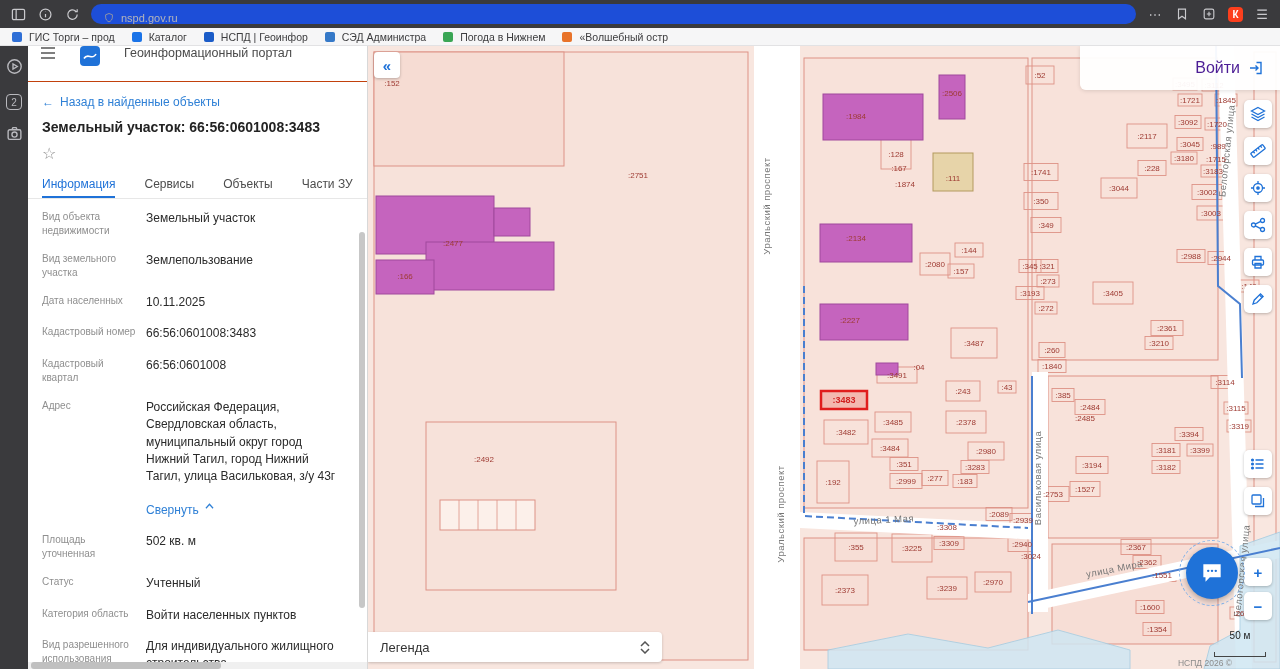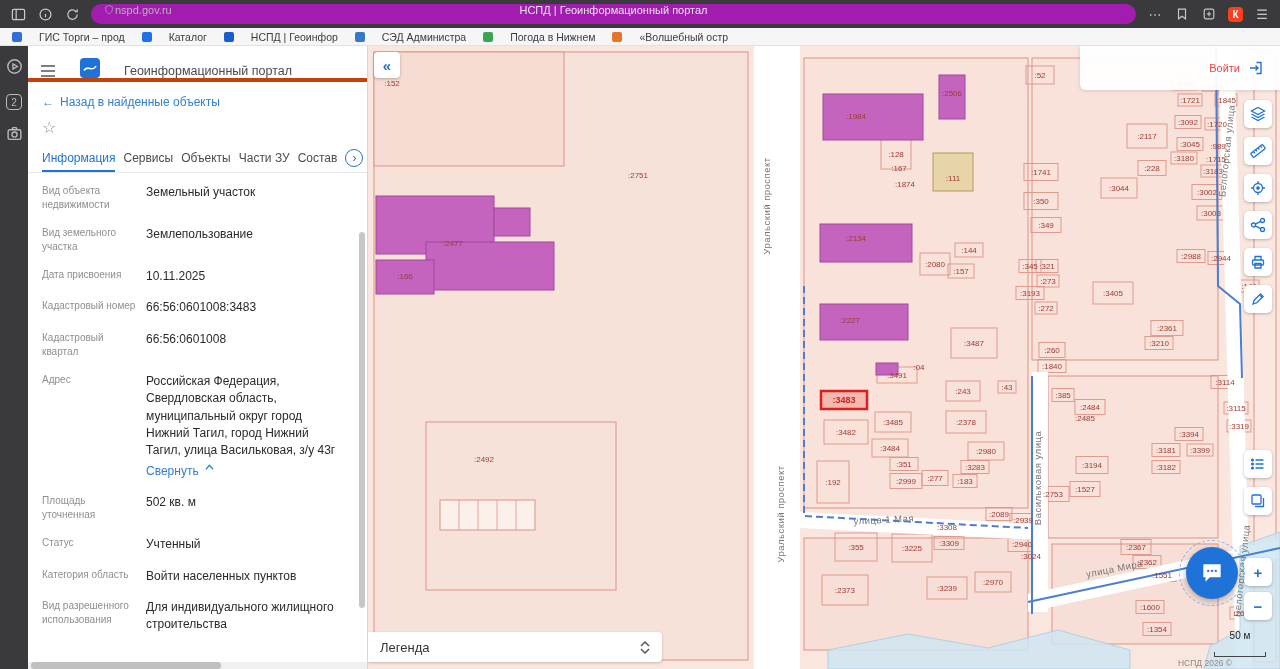--- a/index.html
+++ b/index.html
@@ -4,64 +4,64 @@
 <style>
 *{box-sizing:border-box;margin:0;padding:0}
 html,body{width:1280px;height:669px;overflow:hidden}
 body{font-family:"Liberation Sans",sans-serif;background:#fff}
 .screen{width:1280px;height:669px;display:flex;flex-direction:column}
 
 
 .topbar{height:28px;background:#3a3a3d;display:flex;align-items:center;padding:0 10px;gap:11px;flex:0 0 auto}
 .tb-ic{width:16px;height:16px;display:flex;align-items:center;justify-content:center;color:#c9c9cd;font-size:13px;flex:0 0 auto}
 .tb-ic svg{stroke:#c9c9cd;fill:none;stroke-width:1.3}
-.urlbar{flex:1;height:20px;background:#a21caf;border-radius:10px;position:relative;display:flex;align-items:flex-start;padding:0 12px;min-width:0}
+.urlbar{flex:1;height:20px;background:#1d4ed8;border-radius:10px;position:relative;display:flex;align-items:flex-end;padding:0 12px;gap:6px;min-width:0}
 .url-text{color:#b5b5ba;font-size:11px;white-space:nowrap}
 .tab-title{position:absolute;left:0;right:0;text-align:center;color:#e6e6ea;font-size:11px;pointer-events:none}
 .shield{width:12px;height:12px}
 .alice{width:15px;height:15px;border-radius:4px;background:#fc3f1d;color:#fff;font-size:10px;font-weight:bold;display:flex;align-items:center;justify-content:center}
 
 .bookmarks{height:18px;background:#f6f6f7;border-bottom:1px solid #e2e2e4;display:flex;align-items:center;padding:0 12px;gap:17px;flex:0 0 auto;overflow:hidden}
-.bm{display:flex;align-items:center;gap:17px;font-size:10.5px;color:#3c3c3e;white-space:nowrap}
+.bm{display:flex;align-items:center;gap:7px;font-size:10.5px;color:#3c3c3e;white-space:nowrap}
 .bm-ic{width:10px;height:10px;border-radius:2px;flex:0 0 auto}
 
 
 .main{flex:1;display:flex;min-height:0}
 .strip{width:28px;background:#3a3a3d;display:flex;flex-direction:column;align-items:center;padding-top:12px;gap:15px;flex:0 0 auto}
 .strip svg{stroke:#b9b9be;fill:none;stroke-width:1.3}
 .badge2{width:16px;height:16px;border:1.5px solid #b9b9be;border-radius:4px;color:#b9b9be;font-size:10px;display:flex;align-items:center;justify-content:center}
 
 
 .panel{width:340px;background:#fff;position:relative;display:flex;flex-direction:column;border-right:1px solid #d8d8d8;flex:0 0 auto}
-.phead{height:36px;display:flex;align-items:flex-end;gap:24px;padding:0 12px;border-bottom:4px solid #c2410c;flex:0 0 auto}
+.phead{height:36px;display:flex;align-items:flex-start;gap:24px;padding:0 12px;border-bottom:1px solid #c2410c;flex:0 0 auto}
 .phead svg.hamb{stroke:#555;fill:none;stroke-width:1.6}
 .ptitle{font-size:12.5px;color:#4a4a4a}
 .back{padding:13px 14px 2px;font-size:12px;color:#2f80d6;display:flex;gap:6px;align-items:center;cursor:pointer}
 .obj-title{padding:8px 14px 2px;font-size:14px;font-weight:600;color:#232323}
 .star{padding:9px 14px 4px;color:#8f8f8f;font-size:16px;line-height:1}
-.tabs{display:flex;align-items:flex-end;gap:8px;padding:5px 24px 0 14px;border-bottom:1px solid #e7e7e7;flex:0 0 auto}
+.tabs{display:flex;align-items:flex-end;gap:29px;padding:5px 24px 0 14px;border-bottom:1px solid #e7e7e7;flex:0 0 auto}
 .tab{background:none;border:none;font-size:12px;color:#4c4c4c;padding:6px 0 7px;cursor:pointer;font-family:inherit;white-space:nowrap}
 .tab.active{color:#1f72d8;border-bottom:2px solid #1f72d8;padding-bottom:5px}
 .tab-more{margin-left:auto;width:18px;height:18px;flex:0 0 auto;border:1px solid #1f72d8;border-radius:50%;color:#1f72d8;font-size:12px;line-height:15px;text-align:center;background:#fff;margin-bottom:5px;cursor:pointer}
 .fields{flex:1;overflow:hidden;padding:4px 24px 0 14px}
 .frow{display:flex;padding:7px 0;align-items:flex-start}
 .flabel{flex:0 0 104px;font-size:10px;color:#8f8f8f;line-height:1.4;padding-right:10px}
 .fval{flex:1;font-size:12px;color:#2a2a2a;line-height:1.45}
-.collapse-link{color:#2f80d6;font-size:12px;margin-top:3px;display:inline-flex;gap:5px;align-items:flex-start;cursor:pointer}
+.collapse-link{color:#2f80d6;font-size:12px;margin-top:16px;display:inline-flex;gap:5px;align-items:flex-start;cursor:pointer}
 .vscroll{position:absolute;right:2px;top:186px;width:6px;height:384px}
 .vthumb{width:6px;height:376px;background:#c7c7c7;border-radius:3px}
 .hscroll{position:absolute;bottom:0;left:0;height:7px;width:100%;background:#f0f0f0}
 .hthumb{height:7px;width:190px;margin-left:3px;background:#c0c0c0;border-radius:3px}
 
 
 .map{flex:1;position:relative;overflow:hidden;background:#f8e6df;min-width:0}
 .map svg.base{position:absolute;inset:0;width:100%;height:100%;font-family:"Liberation Sans",sans-serif}
 .collapse-btn{position:absolute;left:6px;top:6px;width:26px;height:26px;background:#fff;border-radius:4px;box-shadow:0 1px 3px rgba(0,0,0,.25);color:#1f72d8;font-size:15px;font-weight:bold;display:flex;align-items:center;justify-content:center;cursor:pointer}
 .login-bar{position:absolute;right:0;top:0;height:44px;width:200px;background:rgba(255,255,255,.95);display:flex;align-items:center;justify-content:flex-end;padding:0 16px;gap:8px;border-bottom-left-radius:6px;box-shadow:0 1px 4px rgba(0,0,0,.12)}
-.login-label{color:#ef4444;font-size:11px;cursor:pointer}
+.login-label{color:#4c1d95;font-size:16px;cursor:pointer}
 .tool{position:absolute;right:8px;width:28px;height:28px;background:#fff;border-radius:5px;box-shadow:0 1px 3px rgba(0,0,0,.25);display:flex;align-items:center;justify-content:center;cursor:pointer;color:#1f72d8;font-size:15px;font-weight:bold}
 .tool svg{stroke:#1f72d8;fill:none;stroke-width:1.3}
 .chat-btn{position:absolute;left:818px;top:501px;width:52px;height:52px;border-radius:50%;background:#1f72d8;display:flex;align-items:center;justify-content:center;box-shadow:0 2px 6px rgba(0,0,0,.3);cursor:pointer}
 .chat-btn::after{content:"";position:absolute;inset:-7px;border:1.5px dashed #7fb0e8;border-radius:50%}
 .legend-bar{position:absolute;left:0;bottom:7px;width:294px;height:30px;background:#fff;display:flex;align-items:center;padding:0 12px;box-shadow:0 1px 3px rgba(0,0,0,.2);font-size:13px;color:#333;border-radius:0 4px 4px 0}
 .legend-exp{margin-left:auto;cursor:pointer;display:flex;flex-direction:column;gap:1px}
 .legend-exp svg{stroke:#555;fill:none;stroke-width:1.5}
 .scalebox{position:absolute;right:14px;bottom:12px;width:52px;text-align:center}
 .scale-label{font-size:10px;color:#222;margin-bottom:11px}
 .scale-line{height:5px;border-bottom:1.5px solid #444;border-left:1.5px solid #444;border-right:1.5px solid #444}
@@ -89,21 +89,20 @@
       <svg width="15" height="15" viewBox="0 0 16 16">
           <path d="M13 8a5 5 0 1 1-1.5-3.5"></path>
           <path d="M13 2.5V5h-2.5"></path>
         </svg>
     </span>
     <div class="urlbar">
       <svg class="shield" viewBox="0 0 16 16">
           <path d="M8 2l4.5 1.7v3.1c0 3.2-1.9 5.3-4.5 6.4-2.6-1.1-4.5-3.2-4.5-6.4V3.7z" fill="none" stroke="#9a9aa0" stroke-width="1.2"></path>
         </svg>
       <span class="url-text">nspd.gov.ru</span>
-      <span class="tab-title">НСПД | Геоинформационный портал</span>
     </div>
     <span class="tb-ic">⋯</span>
     <span class="tb-ic">
       <svg width="14" height="14" viewBox="0 0 16 16">
           <path d="M4 2.5h8v11l-4-3-4 3z"></path>
         </svg>
     </span>
     <span class="tb-ic">
       <svg width="14" height="14" viewBox="0 0 16 16">
           <rect x="2.5" y="2.5" width="11" height="11" rx="2"></rect>
@@ -168,20 +167,21 @@
         <svg width="20" height="20" viewBox="0 0 20 20">
             <rect width="20" height="20" rx="4" fill="#1f72d8"></rect>
             <path d="M4 12.5c3.5-6.5 8.5 2.5 12-4.5" stroke="#fff" stroke-width="1.6" fill="none"></path>
           </svg>
         <span class="ptitle">Геоинформационный портал</span>
       </div>
       <div class="back">
         <span>←</span>
         <span>Назад в найденные объекты</span>
       </div>
+      <div class="obj-title">Земельный участок: 66:56:0601008:3483</div>
       <div class="star">☆</div>
       <div class="tabs">
         <button class="tab active">Информация</button>
           <button class="tab">Сервисы</button>
           <button class="tab">Объекты</button>
           <button class="tab">Части ЗУ</button>
           <button class="tab">Состав</button>
           <button class="tab-more">›</button>
       </div>
       <div class="fields">
@@ -191,21 +191,21 @@
               <div>Земельный участок</div>
             </div>
           </div>
           <div class="frow">
             <div class="flabel">Вид земельного участка</div>
             <div class="fval">
               <div>Землепользование</div>
             </div>
           </div>
           <div class="frow">
-            <div class="flabel">Дата присвоения</div>
+            <div class="flabel">Дата населенных</div>
             <div class="fval">
               <div>10.11.2025</div>
             </div>
           </div>
           <div class="frow">
             <div class="flabel">Кадастровый номер</div>
             <div class="fval">
               <div>66:56:0601008:3483</div>
             </div>
           </div>

